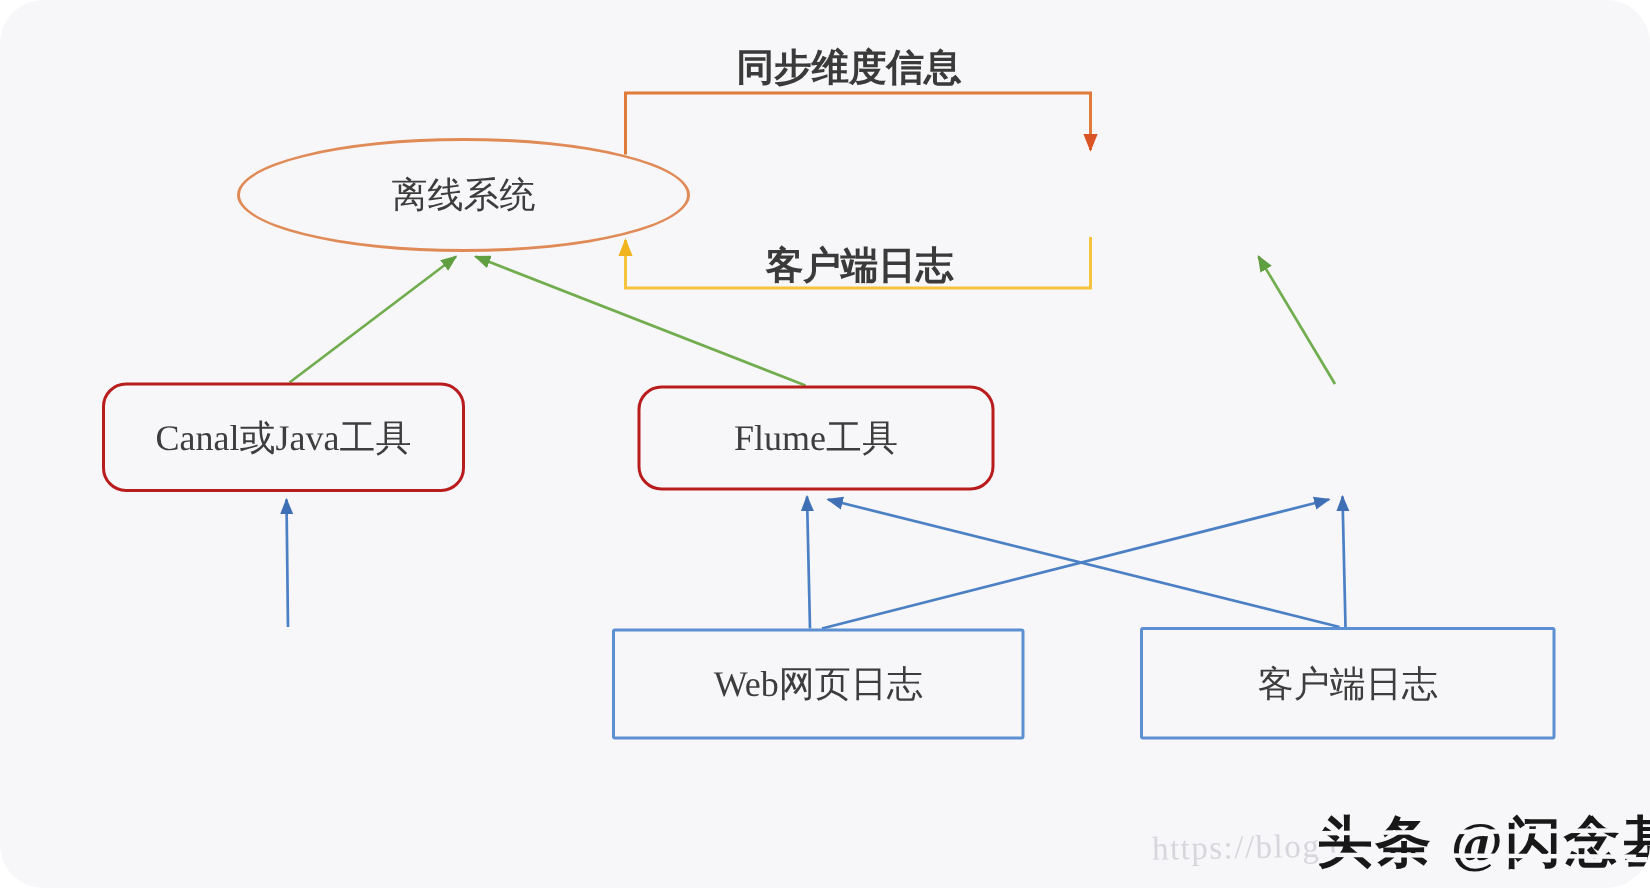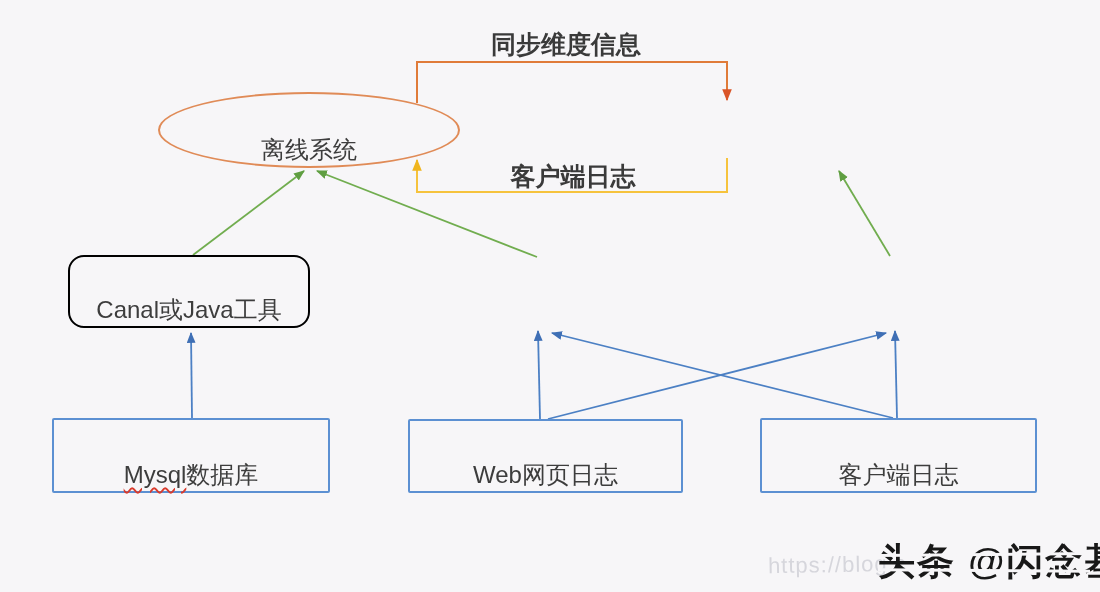--- a/index.html
+++ b/index.html
@@ -1,31 +1,32 @@
 <!DOCTYPE html>
 <html><head>
 <meta charset="utf-8">
 <style>
   html,body{margin:0;padding:0;background:#ffffff;}
   .canvas{
     position:relative;width:1100px;height:592px;overflow:hidden;
     background:#f7f6f8;
-    font-family:Liberation Sans, sans-serif;
+    font-family:Liberation Serif, serif;
     color:#3d3d3d;
+    border-radius:29px;
   }
   .layer{position:absolute;left:0;top:0;}
   .node{
-    position:absolute;display:flex;align-items:flex-end;justify-content:center;
+    position:absolute;display:flex;align-items:center;justify-content:center;
     font-size:24px;color:#3d3d3d;background:transparent;box-sizing:border-box;
     white-space:nowrap;
   }
   .ellipse{border-radius:50%;}
   .ellipse.orange{border:2px solid #e08b57;}
   .ellipse.yellow{border:2px solid #f1ca52;}
-  .mid{border:2px solid #000000;border-radius:16px;}
+  .mid{border:2px solid #b91c1c;border-radius:16px;}
   .bot{border:2px solid #5c90d2;border-radius:2px;}
   .conn-label{
     position:absolute;width:240px;text-align:center;
     font-size:25px;font-weight:600;color:#3a3a3a;white-space:nowrap;
   }
   .spellcheck{
     text-decoration:underline wavy #d93a2c;
     text-decoration-thickness:1.5px;
     text-underline-offset:4px;
   }
@@ -84,26 +85,24 @@
   <div class="conn-label" style="left:446px;top:28px;">同步维度信息</div>
   <div class="conn-label" style="left:453px;top:160px;">客户端日志</div>
 
   <div class="node ellipse orange" style="left:158px;top:92px;width:302px;height:76px;">
     <span>离线系统</span>
   </div>
 
   <div class="node mid" style="left:68px;top:255px;width:242px;height:73px;">
     <span>Canal或Java工具</span>
   </div>
+  <div class="node mid" style="left:425px;top:257px;width:238px;height:70px;">
+    <span>Flume工具</span>
+  </div>
 
-  <div class="node bot" style="left:52px;top:418px;width:278px;height:75px;">
-    <span>
-      <span class="spellcheck">Mysql</span><span>数据库</span>
-    </span>
-  </div>
   <div class="node bot" style="left:408px;top:419px;width:275px;height:74px;">
     <span>Web网页日志</span>
   </div>
   <div class="node bot" style="left:760px;top:418px;width:277px;height:75px;">
     <span>客户端日志</span>
   </div>
 
   <div class="wm-url">https://blog.c</div>
   <div class="wm-badge">头条 @闪念基因</div>
   <div class="wm-slice s1"></div>

